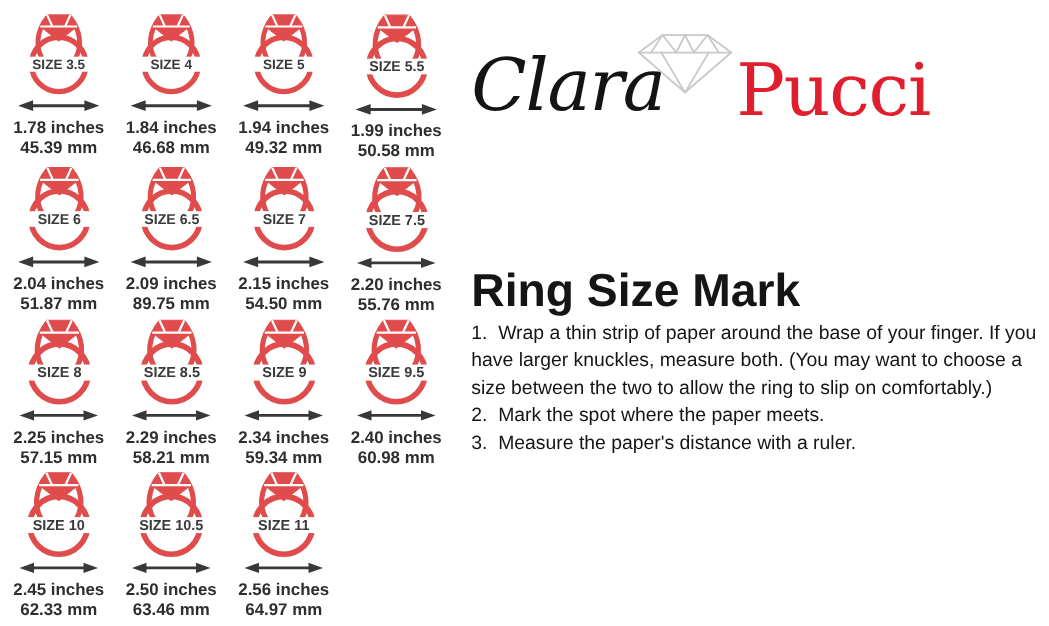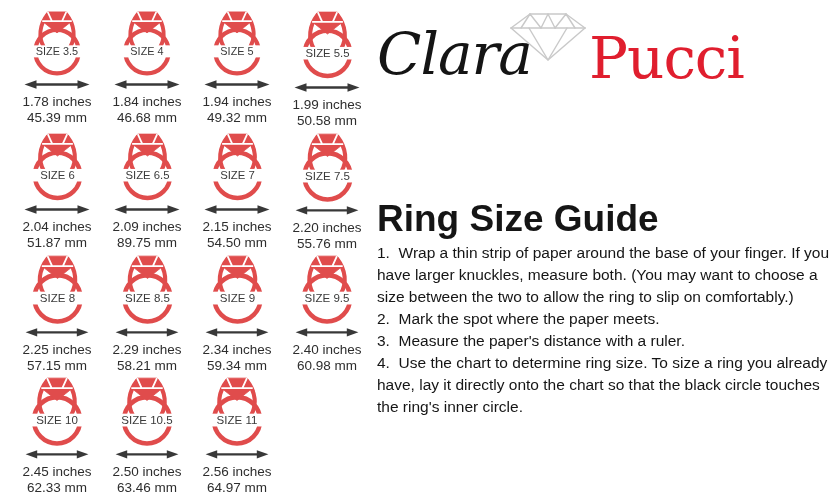--- a/index.html
+++ b/index.html
@@ -10,36 +10,37 @@
     --arrow-dark:#383838;
   }
   *{margin:0;padding:0;box-sizing:border-box;}
   html,body{background:#fff;}
   .page{
     position:relative;width:839px;height:501px;background:#fff;overflow:hidden;
     font-family:"Liberation Sans","DejaVu Sans",sans-serif;color:var(--text-dark);
   }
   
   .chart{
-    position:absolute;left:12px;top:8px;
+    position:absolute;left:2px;top:8px;
     display:grid;grid-template-columns:repeat(4,90px);grid-auto-rows:122px;
     justify-items:center;
+    font-weight:bold;
   }
   .cell{display:flex;flex-direction:column;align-items:center;}
   .cell svg.ring{display:block;}
   .cell svg.arrow{display:block;margin:1px 0 4px 0;}
   .cell .inches,.cell .mm{
     font-size:13.5px;line-height:16px;color:var(--text-dark);text-align:left;white-space:nowrap;
   }
   .ring-label-text{
     font-family:"Liberation Sans","DejaVu Sans",sans-serif;
     fill:#3a3a3a;
   }
   
-  .right{position:absolute;left:377px;top:10px;width:453px;}
+  .right{position:absolute;left:377px;top:24px;width:453px;}
   .logo{position:relative;height:96px;}
   .logo .clara{
     position:absolute;left:0;top:14px;
     font-family:"DejaVu Serif","Liberation Serif",serif;font-style:italic;
     font-size:58px;line-height:60px;color:#141414;letter-spacing:-1px;
   }
   .logo .pucci{
     position:absolute;left:212px;top:18px;
     font-family:"DejaVu Serif","Liberation Serif",serif;
     font-size:58px;line-height:60px;color:var(--brand-red);letter-spacing:-1px;
@@ -415,23 +416,22 @@
         <path d="M27 4 L8 18 M63 4 L82 18"></path>
         <path d="M8 18 H82"></path>
         <path d="M8 18 L45 50 L82 18"></path>
         <path d="M27 4 L18 18 M27 4 L38 18 M63 4 L52 18 M63 4 L72 18"></path>
         <path d="M45 4 L38 18 M45 4 L52 18"></path>
         <path d="M26 18 L45 50 M64 18 L45 50"></path>
       </svg>
       <span class="pucci">Pucci</span>
     </div>
 
-    <h1 class="guide-title">Ring Size Guide</h1>
+    <h1 class="guide-title">Ring Size Mark</h1>
 
     <div class="steps">
       <p>1.&nbsp; Wrap a thin strip of paper around the base of your finger. If you have larger knuckles, measure both. (You may want to choose a size between the two to allow the ring to slip on comfortably.)</p>
       <p>2.&nbsp; Mark the spot where the paper meets.</p>
       <p>3.&nbsp; Measure the paper's distance with a ruler.</p>
-      <p>4.&nbsp; Use the chart to determine ring size. To size a ring you already have, lay it directly onto the chart so that the black circle touches the ring's inner circle.</p>
     </div>
   </div>
 
 </div>
 
 </body></html>

